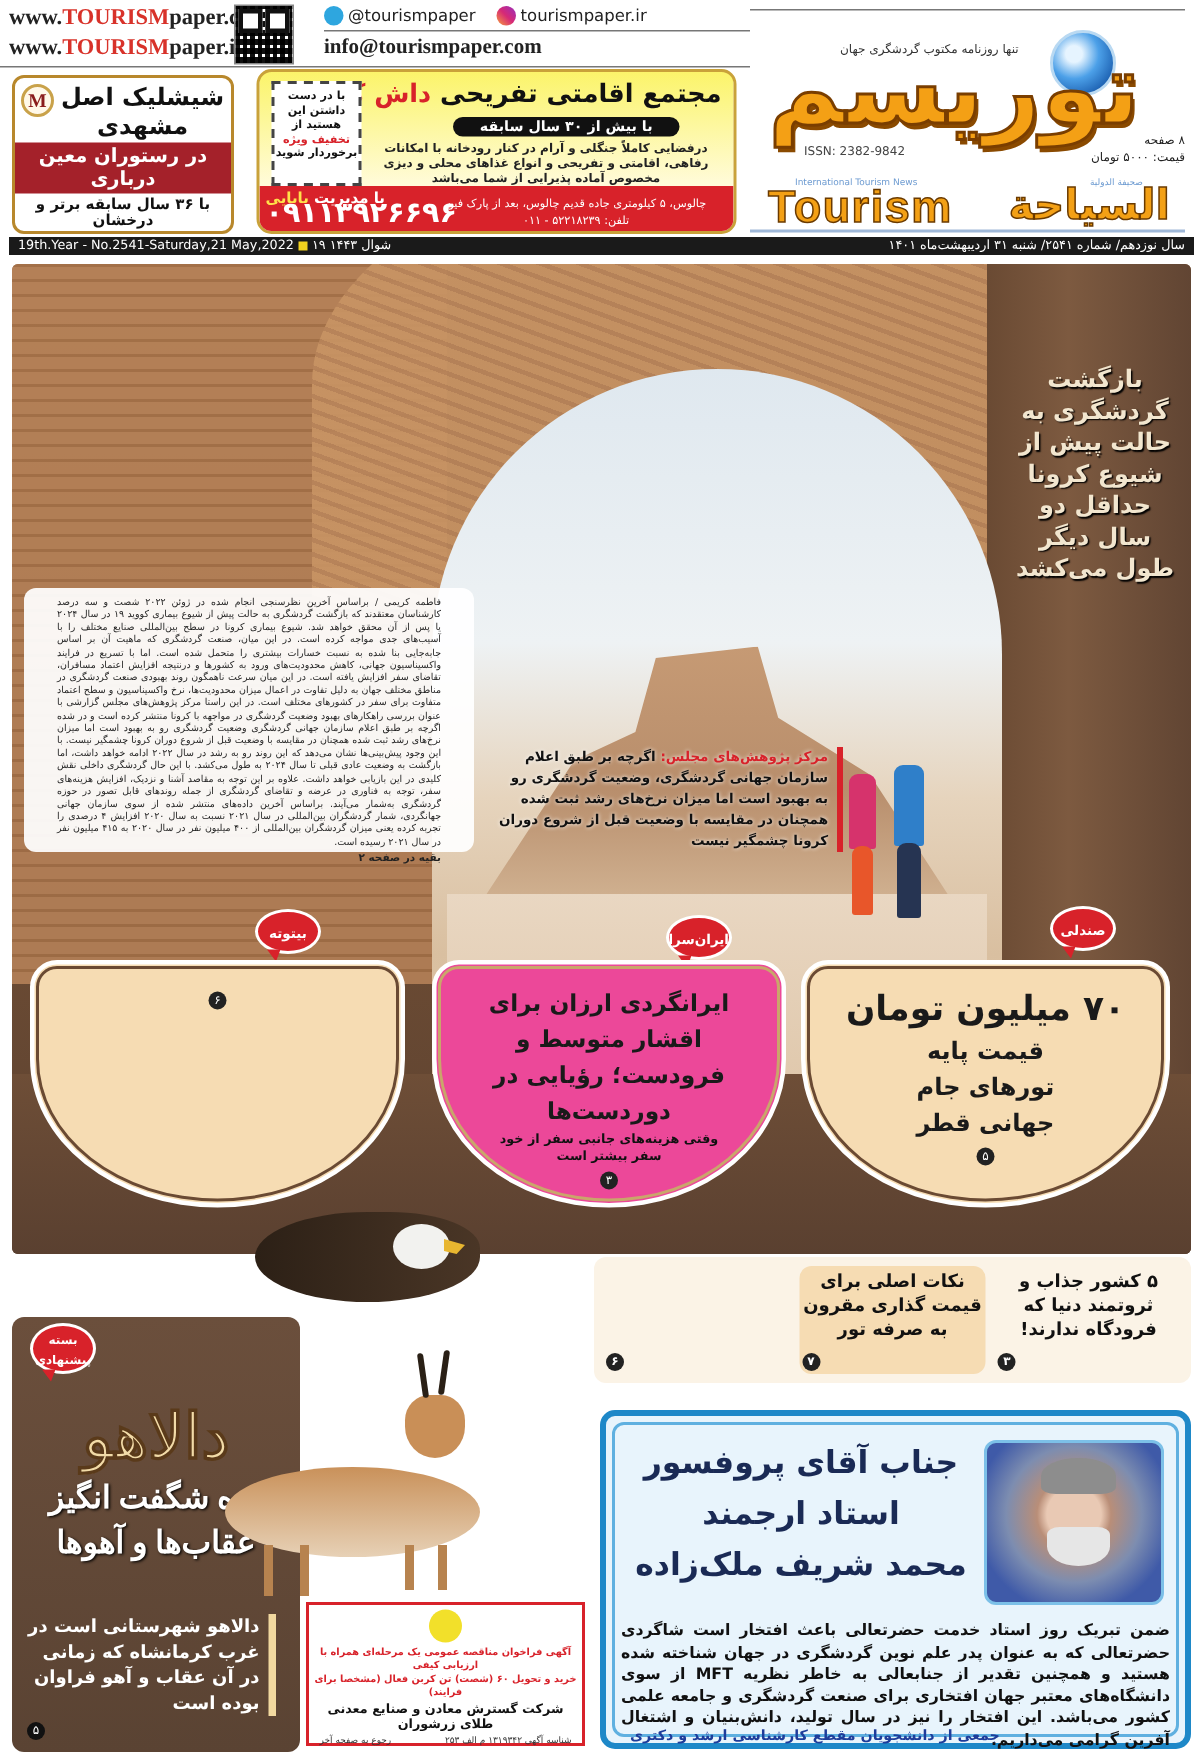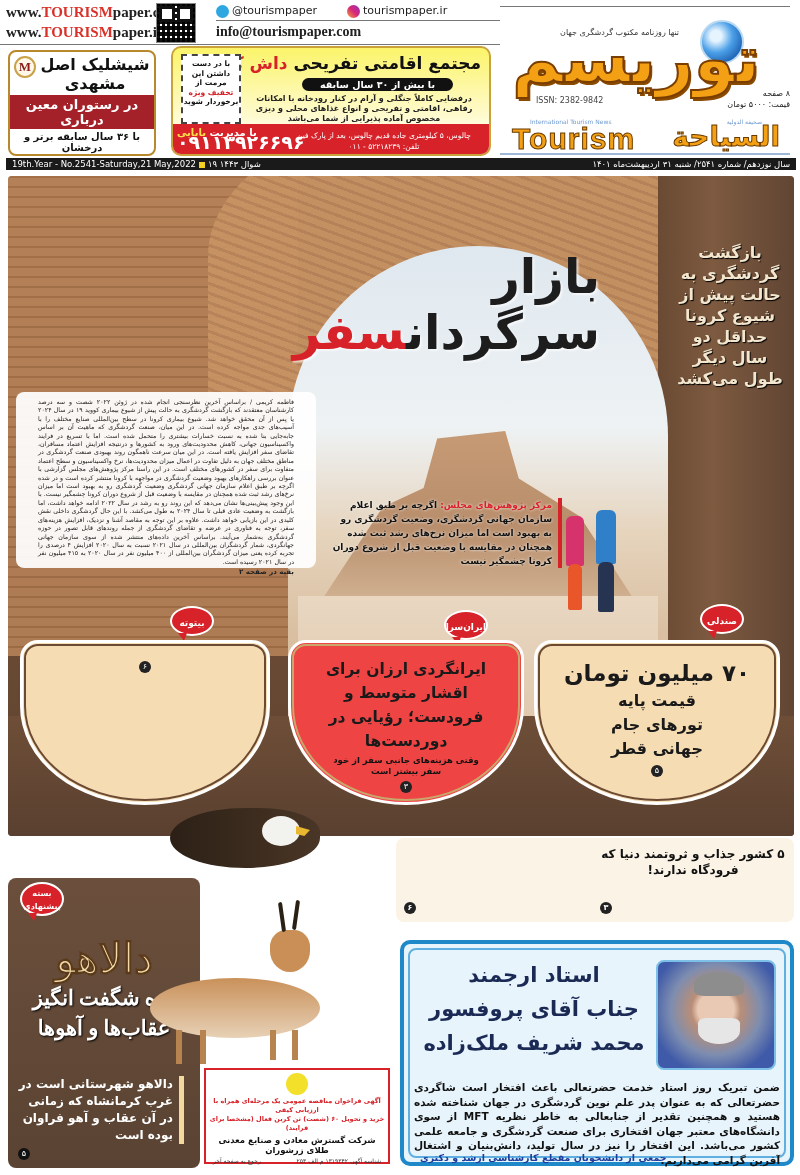--- a/index.html
+++ b/index.html
@@ -11,21 +11,21 @@
   .topline { left: 0; top: 0; width: 800px; height: 46px; }
   .url { left: 6px; font-family: "Liberation Serif", serif; font-weight: bold; font-size: 15px; color: #222; }
   .url .hl { color: #d8322a; }
   .qr { left: 156px; top: 3px; width: 40px; height: 40px; border: 1px solid #888;
         background:
           repeating-linear-gradient(90deg, #111 0 3px, #fff 3px 5px),
           repeating-linear-gradient(0deg, #111 0 4px, #fff 4px 6px);
         background-blend-mode: multiply; }
   .qr::before, .qr::after { content:""; position:absolute; width:10px; height:10px; border:3px solid #111; background:#fff; }
   .qr::before { left:2px; top:2px; } .qr::after { right:2px; top:2px; }
-  .social { left: 216px; top: 4px; font-size: 11px; color: #222; display: flex; gap: 30px; justify-content: flex-end; }
+  .social { left: 216px; top: 4px; font-size: 11px; color: #222; display: flex; gap: 14px; justify-content: flex-end; }
   .social .dot { display:inline-block; width:13px; height:13px; border-radius:50%; vertical-align:middle; margin-right:3px; }
   .email { left: 216px; top: 24px; font-family: "Liberation Serif", serif; font-size: 14px; font-weight: bold; color: #222; }
   .rule { background: #777; height: 1px; }
 
   .logo-main { left: 510px; top: 18px; width: 250px; height: 84px; }
   .logo-text { font-family: "DejaVu Sans", sans-serif; font-weight: 900; font-size: 66px; color: #f4a015;
                -webkit-text-stroke: 2px #7a3e00; text-shadow: 2px 3px 0 #8a4a00; direction: rtl; line-height: 84px; }
   .globe { left: 700px; top: 20px; width: 44px; height: 44px; border-radius: 50%;
            background: radial-gradient(circle at 35% 35%, #e6f4ff 0 15%, #4ca0e8 45%, #1b5fb0 80%); border: 2px solid #b9d9f2; }
   .tagline { left: 560px; top: 28px; font-size: 8px; font-weight: normal; color: #333; direction: rtl; }
@@ -97,21 +97,21 @@
 
   .people { left: 552px; top: 330px; width: 70px; height: 110px; }
   .person { position:absolute; border-radius: 6px 6px 2px 2px; }
 
   
   .tag-bubble { width: 44px; height: 30px; border-radius: 50%; background: #d8222a; color:#fff; font-size: 9px; font-weight: bold; text-align:center; line-height:30px; direction: rtl; border: 2px solid #fff; }
   .tag-bubble::after { content:""; position:absolute; left:6px; bottom:-7px; border-left:6px solid transparent; border-right:3px solid transparent; border-top:8px solid #d8222a; }
 
   .heart { background: #f6dcb3; border: 3px solid #fff; outline: 2px solid #6a4a33; outline-offset: -6px; border-radius: 18px 18px 50% 50% / 18px 18px 60% 60%;
            direction: rtl; text-align: center; padding-top: 14px; }
-  .heart.white { background: #ef4444; outline-color: #c9a66b; }
+  .heart.white { background: #ec4899; outline-color: #c9a66b; }
   .heart .t { font-weight: 900; color: #1a1a1a; }
   .heart .num { display:block; margin: 4px auto 0; width:12px; height:12px; border-radius:50%; background:#222; color:#fff; font-size:8px; line-height:12px; }
 
   .heart1 { left: 20px; top: 640px; width: 250px; height: 165px; }
   .heart2 { left: 288px; top: 640px; width: 236px; height: 165px; }
   .heart3 { left: 534px; top: 640px; width: 246px; height: 165px; }
 
   .strip { left: 396px; top: 838px; width: 398px; height: 84px; background: #fbf3e6; border-radius: 8px; display: flex; direction: rtl; padding: 6px; gap: 6px; }
   .strip .cell { flex: 1; font-size: 12px; font-weight: bold; line-height: 16px; text-align: center; position: relative; padding-top: 2px; }
   .strip .cell.hl { background: #f6dcb3; border-radius: 8px; }
@@ -195,21 +195,21 @@
   <div class="band">در رستوران معین درباری</div>
   <div class="sub">با ۳۶ سال سابقه برتر و درخشان</div>
 
 </div>
 
 <div class="abs ad-yellow">
   <div class="title"><span>مجتمع اقامتی تفریحی</span> <span class="red">داش کامل</span></div>
   <div class="pill">با بیش از ۳۰ سال سابقه</div>
   <div class="desc">درفضایی کاملاً جنگلی و آرام در کنار رودخانه با امکانات رفاهی، اقامتی و تفریحی و انواع غذاهای محلی و دیزی مخصوص آماده پذیرایی از شما می‌باشد</div>
   <div class="coupon">
-    <div>با در دست داشتن این مرمت از</div>
+    <div>با در دست داشتن این هستید از</div>
     <div class="red">تخفیف ویژه</div>
     <div>برخوردار شوید</div>
   </div>
   <div class="footer"></div>
   <div class="mgr"><span>با مدیریت</span> <span class="y">بابایی</span></div>
   <div class="phone">۰۹۱۱۳۹۲۶۶۹۶</div>
   <div class="addr">
     <div>چالوس، ۵ کیلومتری جاده قدیم چالوس، بعد از پارک فین</div>
     <div>تلفن: ۵۲۲۱۸۲۳۹ - ۰۱۱</div>
   </div>
@@ -229,24 +229,20 @@
   <div class="abs ground"></div>
   <div class="abs floor"></div>
 
   <div class="abs people">
     <div class="person" style="left:6px;top:10px;width:18px;height:50px;background:#d6336c"></div>
     <div class="person" style="left:8px;top:58px;width:14px;height:46px;background:#e8562a"></div>
     <div class="person" style="left:36px;top:4px;width:20px;height:54px;background:#2f7fc9"></div>
     <div class="person" style="left:38px;top:56px;width:16px;height:50px;background:#263452"></div>
   </div>
 
-  <div class="abs hero-title">
-    <div class="l1">بازار</div>
-    <div class="l2"><span>سرگردان</span><span class="red">سفر</span></div>
-  </div>
 
   <div class="abs sidebar-text">بازگشت گردشگری به حالت پیش از شیوع کرونا حداقل دو سال دیگر طول می‌کشد</div>
 
   <div class="abs lead-box">
     <span>فاطمه کریمی / براساس آخرین نظرسنجی انجام شده در ژوئن ۲۰۲۲ شصت و سه درصد کارشناسان معتقدند که بازگشت گردشگری به حالت پیش از شیوع بیماری کووید ۱۹ در سال ۲۰۲۴ یا پس از آن محقق خواهد شد. شیوع بیماری کرونا در سطح بین‌المللی صنایع مختلف را با آسیب‌های جدی مواجه کرده است. در این میان، صنعت گردشگری که ماهیت آن بر اساس جابه‌جایی بنا شده به نسبت خسارات بیشتری را متحمل شده است. اما با تسریع در فرایند واکسیناسیون جهانی، کاهش محدودیت‌های ورود به کشورها و درنتیجه افزایش اعتماد مسافران، تقاضای سفر افزایش یافته است. در این میان سرعت ناهمگون روند بهبودی صنعت گردشگری در مناطق مختلف جهان به دلیل تفاوت در اعمال میزان محدودیت‌ها، نرخ واکسیناسیون و سطح اعتماد متفاوت برای سفر در کشورهای مختلف است. در این راستا مرکز پژوهش‌های مجلس گزارشی با عنوان بررسی راهکارهای بهبود وضعیت گردشگری در مواجهه با کرونا منتشر کرده است و در شده اگرچه بر طبق اعلام سازمان جهانی گردشگری وضعیت گردشگری رو به بهبود است اما میزان نرخ‌های رشد ثبت شده همچنان در مقایسه با وضعیت قبل از شروع دوران کرونا چشمگیر نیست. با این وجود پیش‌بینی‌ها نشان می‌دهد که این روند رو به رشد در سال ۲۰۲۲ ادامه خواهد داشت، اما بازگشت به وضعیت عادی قبلی تا سال ۲۰۲۴ به طول می‌کشد. با این حال گردشگری داخلی نقش کلیدی در این بازیابی خواهد داشت. علاوه بر این توجه به مقاصد آشنا و نزدیک، افزایش هزینه‌های سفر، توجه به فناوری در عرضه و تقاضای گردشگری از جمله روندهای قابل تصور در حوزه گردشگری به‌شمار می‌آیند. براساس آخرین داده‌های منتشر شده از سوی سازمان جهانی جهانگردی، شمار گردشگران بین‌المللی در سال ۲۰۲۱ نسبت به سال ۲۰۲۰ افزایش ۴ درصدی را تجربه کرده یعنی میزان گردشگران بین‌المللی از ۴۰۰ میلیون نفر در سال ۲۰۲۰ به ۴۱۵ میلیون نفر در سال ۲۰۲۱ رسیده است.</span>
     <span class="more">بقیه در صفحه ۲</span>
   </div>
 
   <div class="abs quote">
     <span class="src">مرکز پژوهش‌های مجلس:</span> <span>اگرچه بر طبق اعلام سازمان جهانی گردشگری، وضعیت گردشگری رو به بهبود است اما میزان نرخ‌های رشد ثبت شده همچنان در مقایسه با وضعیت قبل از شروع دوران کرونا چشمگیر نیست</span>
@@ -269,20 +265,24 @@
 <div class="abs heart heart3">
   <div class="t" style="font-size:23px;line-height:32px">۷۰ میلیون تومان</div>
   <div class="t" style="font-size:16px;line-height:24px;padding:0 52px">قیمت پایه تورهای جام جهانی قطر</div>
   <span class="num">۵</span>
 </div>
 
 <div class="abs strip">
   <div class="cell">
     <span>۵ کشور جذاب و ثروتمند دنیا که فرودگاه ندارند!</span>
     <span class="num">۳</span>
+  </div>
+  <div class="cell hl">
+    <span>نکات اصلی برای قیمت گذاری مقرون به صرفه تور</span>
+    <span class="num">۷</span>
   </div>
   <div class="cell">
     <span class="num">۶</span>
   </div>
 </div>
 
 <div class="abs dalahoo-panel"></div>
 <div class="abs tag-bubble" style="left:20px;top:882px;height:34px;line-height:13px;padding-top:3px;font-size:8px">بسته پیشنهادی</div>
 <div class="abs dalahoo-title">
   <div class="big">دالاهو</div>
@@ -313,19 +313,19 @@
   <div class="meta">
     <span>شناسه آگهی ۱۳۱۹۳۴۲ م الف ۲۵۳</span>
     <span>رجوع به صفحه آخر</span>
   </div>
 </div>
 
 <div class="abs congrats">
   <div class="congrats-inner"></div>
   <div class="photo"></div>
   <div class="title">
+    <div>جناب آقای پروفسور</div>
     <div>استاد ارجمند</div>
-    <div>جناب آقای پروفسور</div>
     <div>محمد شریف ملک‌زاده</div>
   </div>
   <div class="body">ضمن تبریک روز استاد خدمت حضرتعالی باعث افتخار است شاگردی حضرتعالی که به عنوان پدر علم نوین گردشگری در جهان شناخته شده هستید و همچنین تقدیر از جنابعالی به خاطر نظریه MFT از سوی دانشگاه‌های معتبر جهان افتخاری برای صنعت گردشگری و جامعه علمی کشور می‌باشد. این افتخار را نیز در سال تولید، دانش‌بنیان و اشتغال آفرین گرامی می‌داریم.</div>
   <div class="sig">جمعی از دانشجویان مقطع کارشناسی ارشد و دکتری</div>
 </div>
 
 </body></html>

